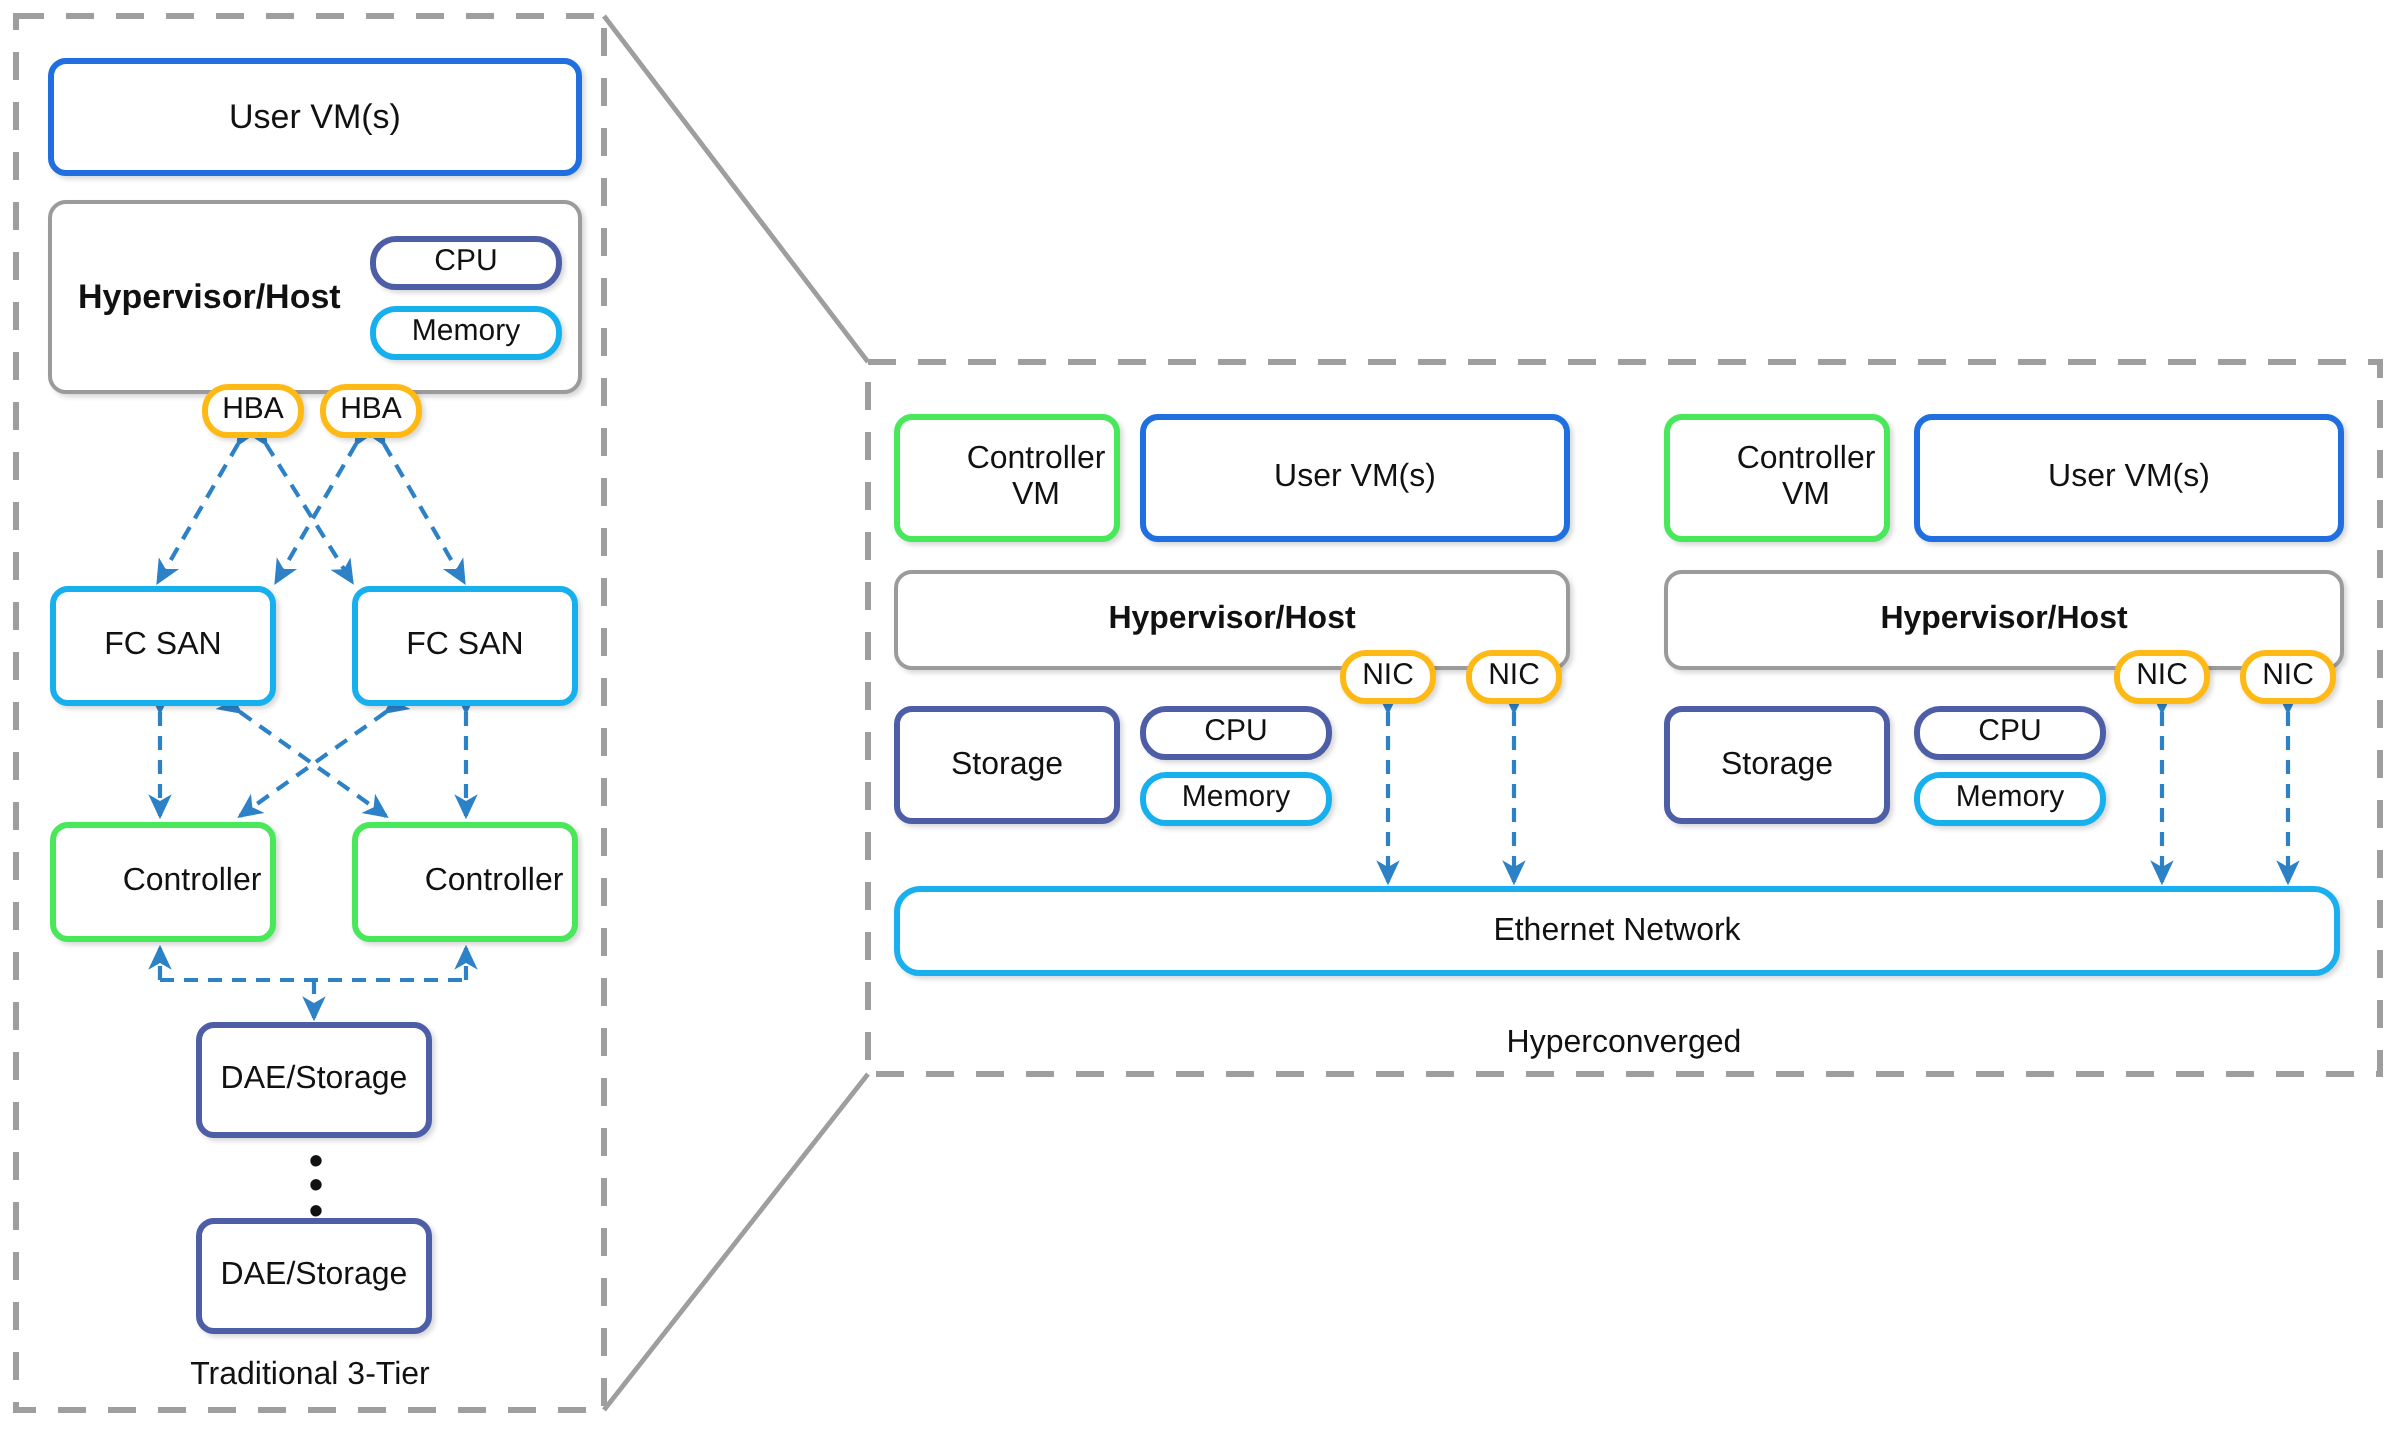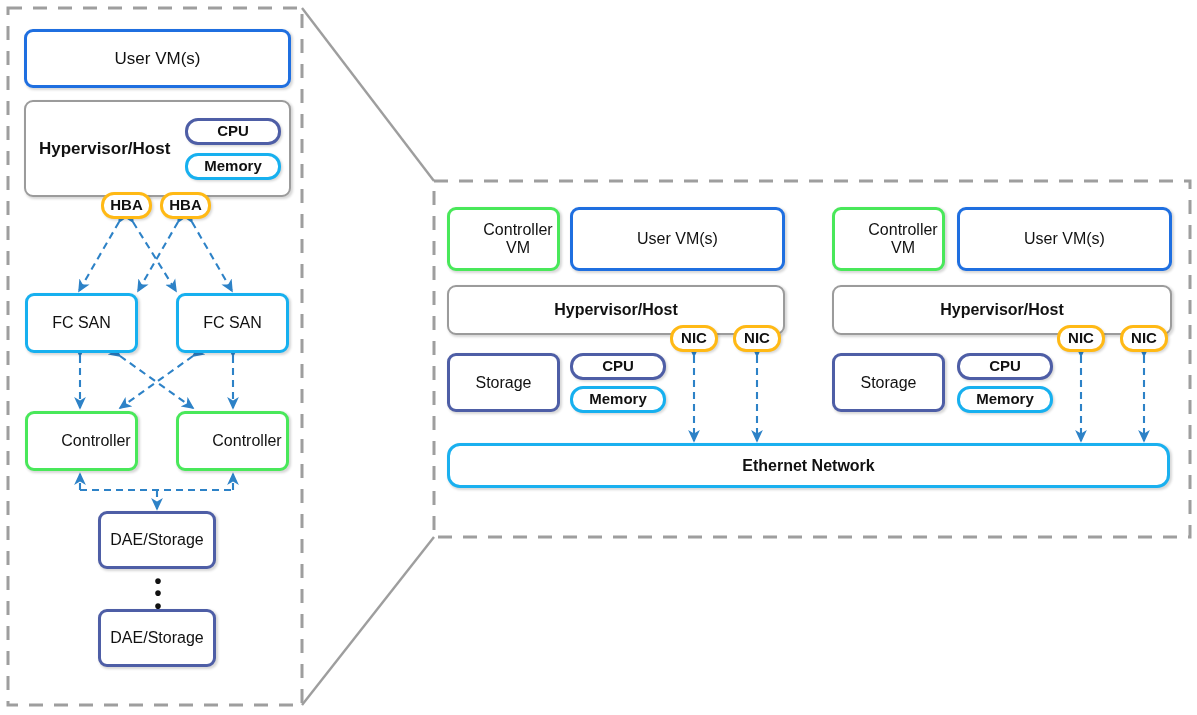--- a/index.html
+++ b/index.html
@@ -11,21 +11,21 @@
        display:flex;align-items:center;justify-content:center;text-align:right;
        color:#111;border-style:solid;border-radius:9px;
        box-shadow:1.5px 1.5px 2.5px rgba(0,0,0,0.16);line-height:1.12;}
   .b-blue  {border-color:#1f6fe0;border-width:3px;}
   .b-grey  {border-color:#9b9b9b;border-width:2.5px;font-weight:bold;}
   .b-navy  {border-color:#4e5ea6;border-width:3px;}
   .b-cyan  {border-color:#17b0ef;border-width:3px;}
   .b-cyan2 {border-color:#1ab0ef;border-width:3.5px;}
   .b-green {border-color:#49e85a;border-width:3px;padding-left:29px;}
   .b-amber {border-color:#ffb915;border-width:3px;}
-  .pill{border-radius:13px;font-weight:bold;}
+  .pill{border-radius:13px;}
   .lbl{position:absolute;color:#111;white-space:nowrap;}
   .hypname{align-items:center;justify-content:flex-start;padding-left:13px;}
   .dots{position:absolute;color:#111;font-weight:bold;letter-spacing:0;
         text-align:center;line-height:0.62;font-size:20px;}
 </style>
 </head>
 <body>
 
 <div id="stage">
 
@@ -125,20 +125,23 @@
   <div class="dots" style="left:148px;top:575px;width:20px;">
     <div>•</div>
     <div>•</div>
     <div>•</div>
   </div>
 
   <div class="box b-navy" style="left:98px;top:609px;width:118px;height:58px;font-size:16px;">
     <span>DAE/Storage</span>
   </div>
 
+  <div class="lbl" style="left:0px;top:679px;width:310px;text-align:center;font-size:16px;">
+    <span>Traditional 3-Tier</span>
+  </div>
 
   <div class="box b-green" style="left:447px;top:207px;width:113px;height:64px;font-size:16px;flex-direction:column;">
     <span>Controller</span>
     <span>VM</span>
   </div>
 
   <div class="box b-blue" style="left:570px;top:207px;width:215px;height:64px;font-size:16px;">
     <span>User VM(s)</span>
   </div>
 
@@ -194,14 +197,17 @@
     <span>NIC</span>
   </div>
   <div class="box b-amber pill" style="left:1120px;top:325px;width:48px;height:27px;font-size:15px;">
     <span>NIC</span>
   </div>
 
   <div class="box b-cyan2 pill" style="left:447px;top:443px;width:723px;height:45px;font-size:16px;">
     <span>Ethernet Network</span>
   </div>
 
+  <div class="lbl" style="left:434px;top:513px;width:756px;text-align:center;font-size:16px;">
+    <span>Hyperconverged</span>
+  </div>
 
 </div>
 
 </body></html>

